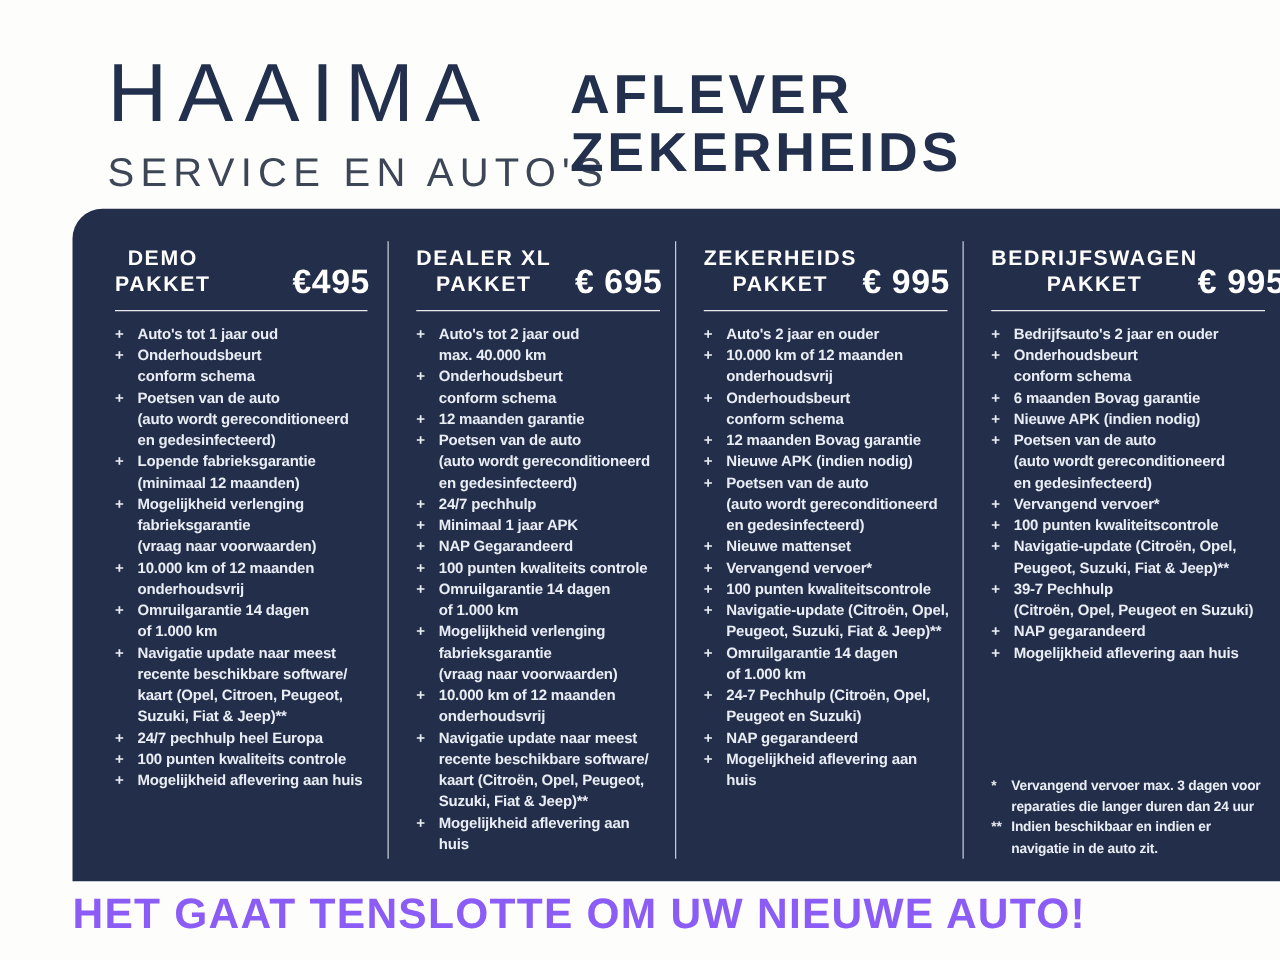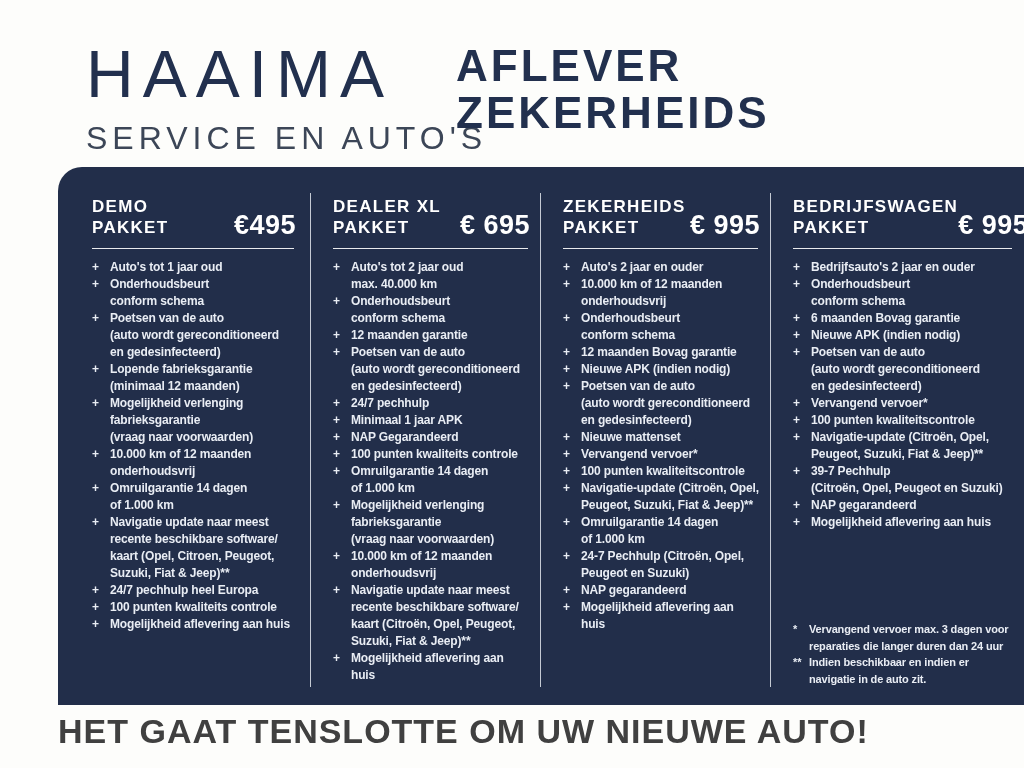--- a/index.html
+++ b/index.html
@@ -7,53 +7,53 @@
     width:1024px; height:768px; position:relative; overflow:hidden;
     background:#FDFDFB;
     font-family:"Liberation Sans", sans-serif;
     -webkit-font-smoothing:antialiased;
   }
   
   .logo { position:absolute; left:86px; top:42px; color:#22304E; }
   .logo-name { font-size:66px; font-weight:400; letter-spacing:9px; line-height:64px; }
   .logo-sub  { font-size:32px; font-weight:400; letter-spacing:5px; color:#3C4657; margin-top:14px; }
   .page-title {
-    position:absolute; left:456px; top:42px;
+    position:absolute; left:456px; top:52px;
     font-size:44px; font-weight:700; letter-spacing:3px; line-height:47px;
     color:#22304E;
   }
   
   .panel {
     position:absolute; left:58px; top:167px; width:966px; height:538px;
     background:#222E4A; border-radius:24px 0 0 0;
     display:grid; grid-template-columns:252px 230px 230px 254px;
     color:#E9EDF4;
   }
   .col { position:relative; padding:26px 10px 0 23px; }
   .col.first { padding-left:34px; padding-right:14px; }
   .col + .col::before {
     content:""; position:absolute; left:0; top:26px; bottom:18px; width:1px;
     background:rgba(233,237,243,.82);
   }
   .pkg-header { display:flex; justify-content:space-between; align-items:flex-end; color:#FFFFFF; min-height:45px; }
-  .pkg-name  { font-size:17px; line-height:21px; font-weight:700; letter-spacing:1.3px; white-space:pre-line; }
+  .pkg-name  { font-size:17px; line-height:21px; font-weight:700; letter-spacing:1.3px; white-space:pre-line;text-align:center; }
   .pkg-price { font-size:27px; line-height:25px; font-weight:700; letter-spacing:.5px; white-space:nowrap; }
   .rule { border-top:1.5px solid rgba(255,255,255,.9); margin:10px 2px 10px 0; }
   .items { list-style:none; margin:0; padding:0; }
   .item { display:flex; font-size:12px; line-height:17px; font-weight:700; letter-spacing:-.15px; }
   .item-plus { flex:0 0 18px; }
   .item-text { white-space:pre-line; }
   .footnotes { margin-top:90px; }
   .fn { display:flex; font-size:11px; line-height:16.5px; font-weight:700; }
   .fn-marker { flex:0 0 16px; }
   .fn-text { white-space:pre-line; letter-spacing:-.15px; }
   
   .tagline {
     position:absolute; left:58px; top:712px;
-    font-size:34px; font-weight:700; letter-spacing:1px; color:#404040;
+    font-size:34px; font-weight:700; letter-spacing:1px; color:#8b5cf6;
     white-space:nowrap;
   }
 </style>
 </head>
 <body>
 
 <header>
   <div class="logo">
     <div class="logo-name">HAAIMA</div>
     <div class="logo-sub">SERVICE EN AUTO'S</div>

